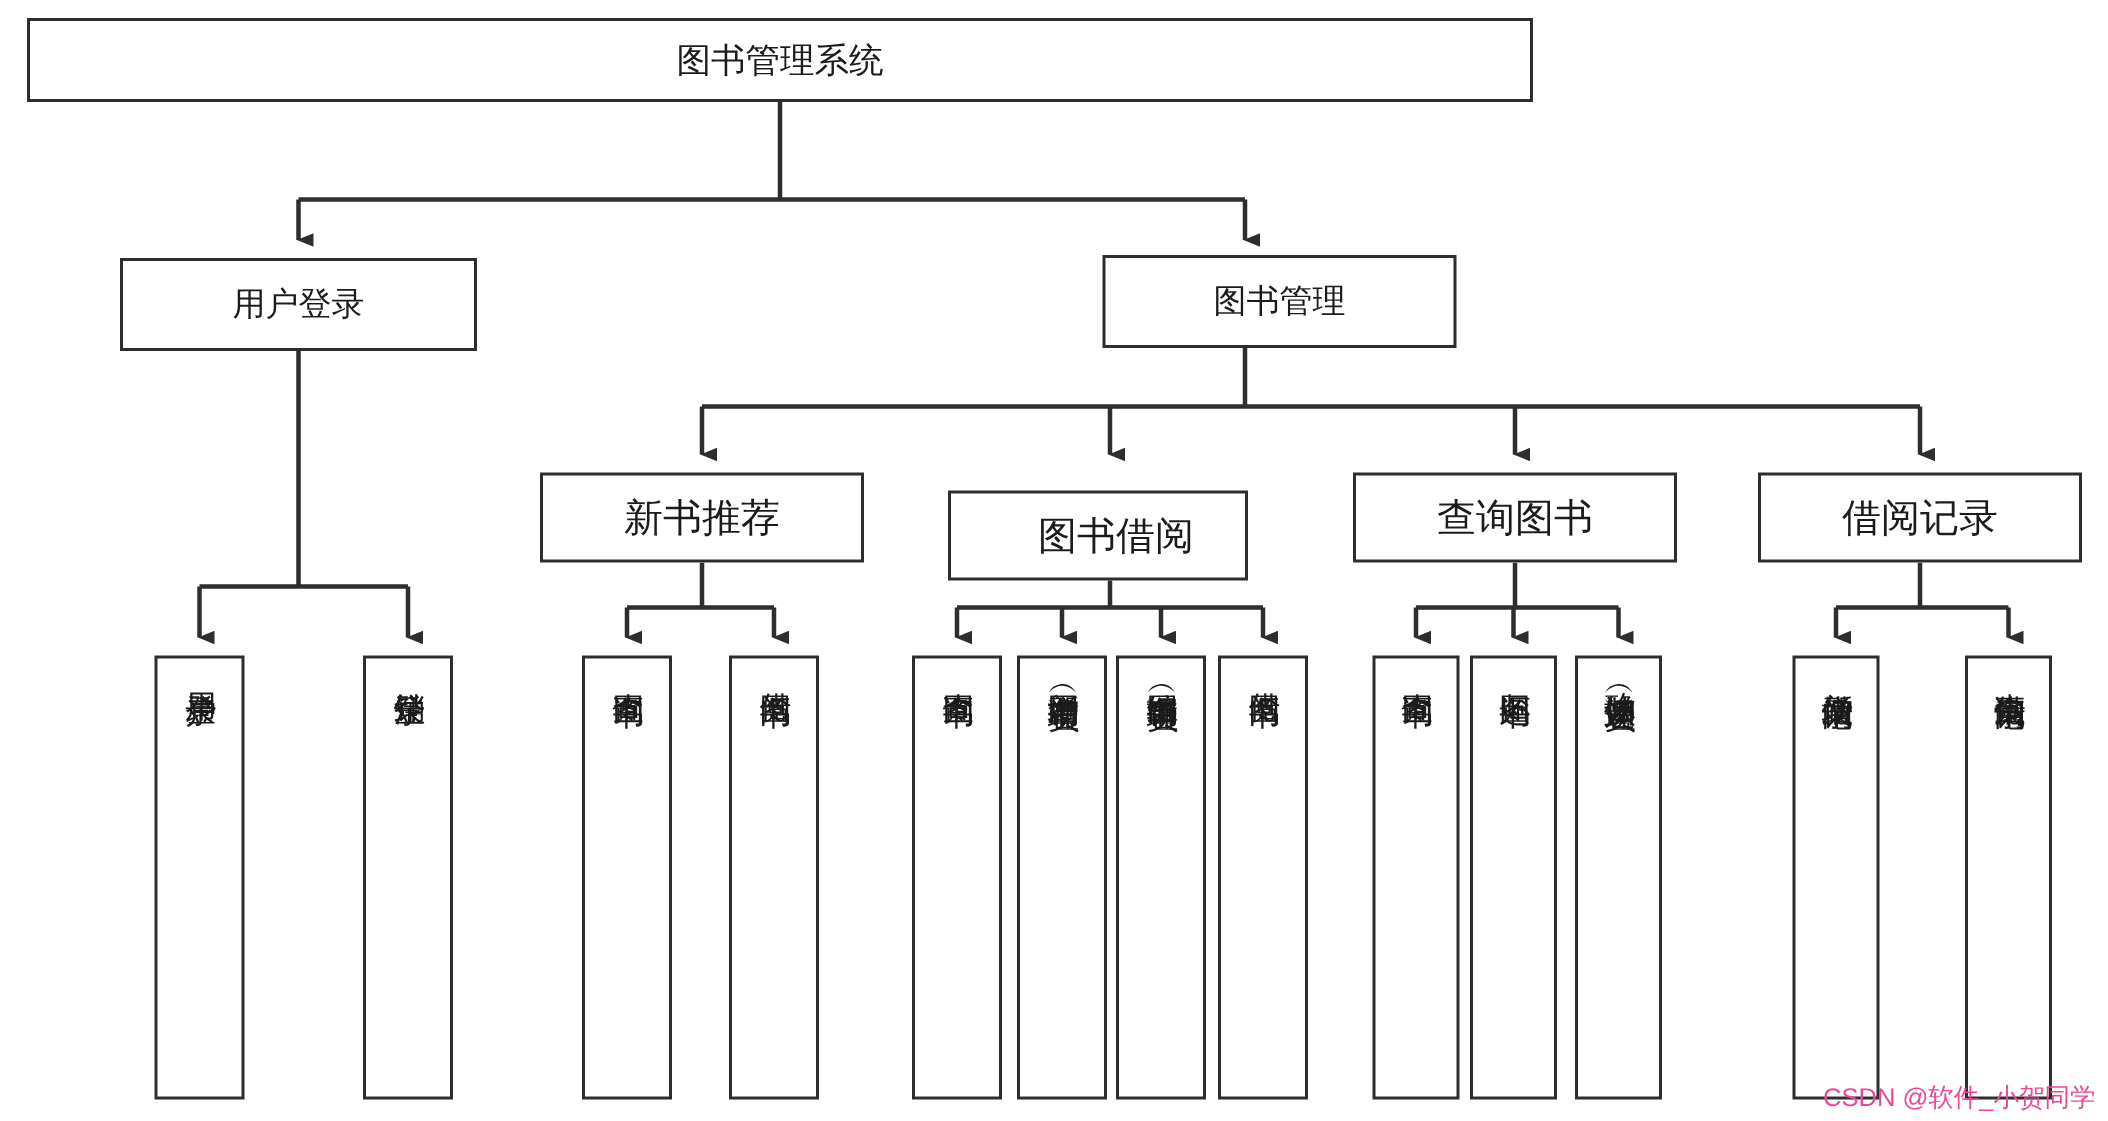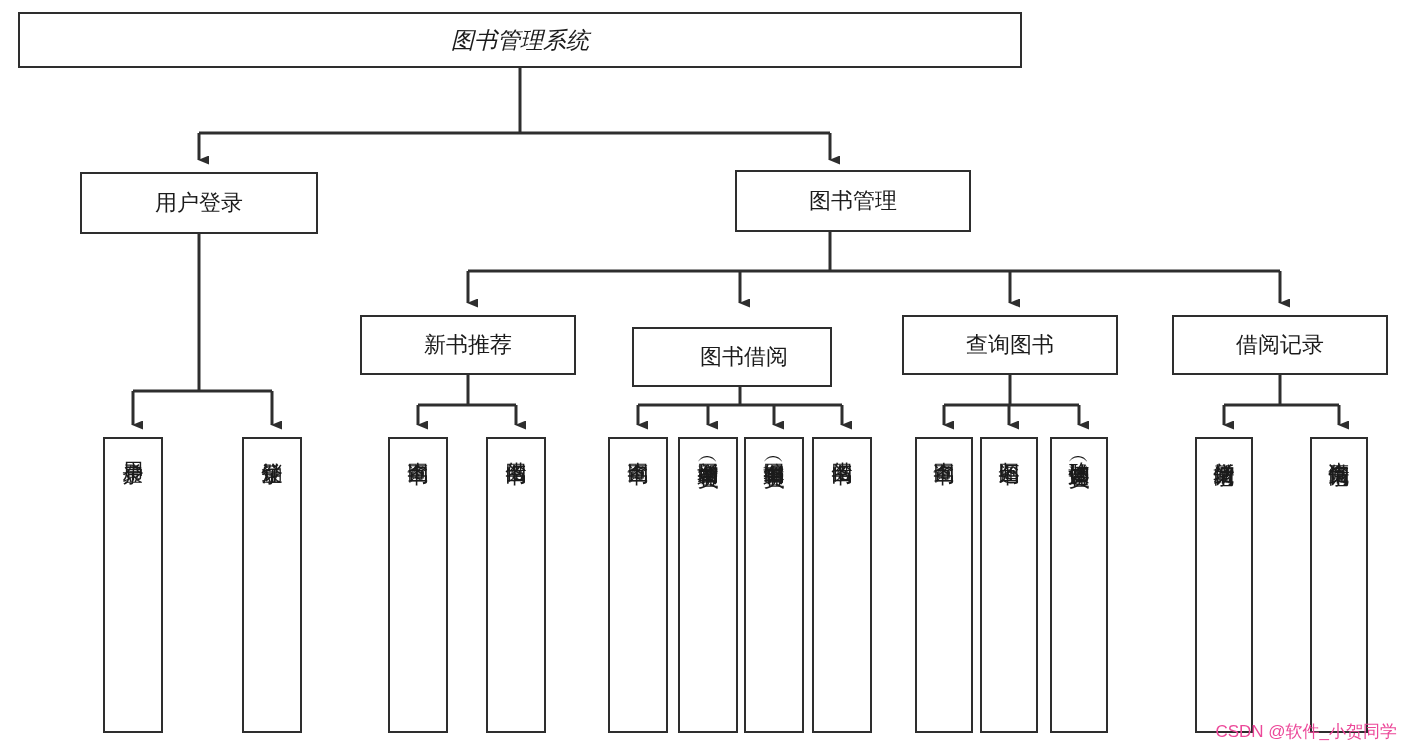--- a/index.html
+++ b/index.html
@@ -49,21 +49,21 @@
     line-height: 1.05;
     white-space: nowrap;
     margin: 0 auto;
   }
   .node-label {
     font-size: 21px;
     font-weight: 400;
   }
   .title-box .node-label { font-size: 23px; }
   .l2-box .node-label { font-size: 22px; }
-  .l3-box .node-label { font-size: 22px; }
+  .l3-box .node-label { font-size: 26px; }
   .leaf-box .node-label { font-size: 21px; }
   .watermark {
     position: absolute;
     right: 8px;
     bottom: 4px;
     font-size: 17px;
     color: #ec4899;
     white-space: nowrap;
     pointer-events: none;
   }
@@ -110,21 +110,21 @@
         <line x1="1009" y1="405" x2="1009" y2="425" marker-end="url(#arrowhead)"></line>
         <line x1="1079" y1="405" x2="1079" y2="425" marker-end="url(#arrowhead)"></line>
         <line x1="1280" y1="375" x2="1280" y2="405"></line>
         <line x1="1224" y1="405" x2="1339" y2="405"></line>
         <line x1="1224" y1="405" x2="1224" y2="425" marker-end="url(#arrowhead)"></line>
         <line x1="1339" y1="405" x2="1339" y2="425" marker-end="url(#arrowhead)"></line>
       </g>
   </svg>
 
   <div id="nodes-layer">
-      <div class="node-box title-box horizontal" style="left: 18px; top: 12px; width: 1004px; height: 56px; font-style: italic;">
+      <div class="node-box title-box horizontal" style="left: 18px; top: 12px; width: 1004px; height: 56px;">
         <span class="node-label">图书管理系统</span>
       </div>
       <div class="node-box l2-box horizontal" style="left: 80px; top: 172px; width: 238px; height: 62px;">
         <span class="node-label">用户登录</span>
       </div>
       <div class="node-box l2-box horizontal" style="left: 712px; top: 170px; width: 236px; height: 62px; margin-left: 23px;">
         <span class="node-label">图书管理</span>
       </div>
       <div class="node-box l3-box horizontal" style="left: 360px; top: 315px; width: 216px; height: 60px;">
         <span class="node-label">新书推荐</span>

